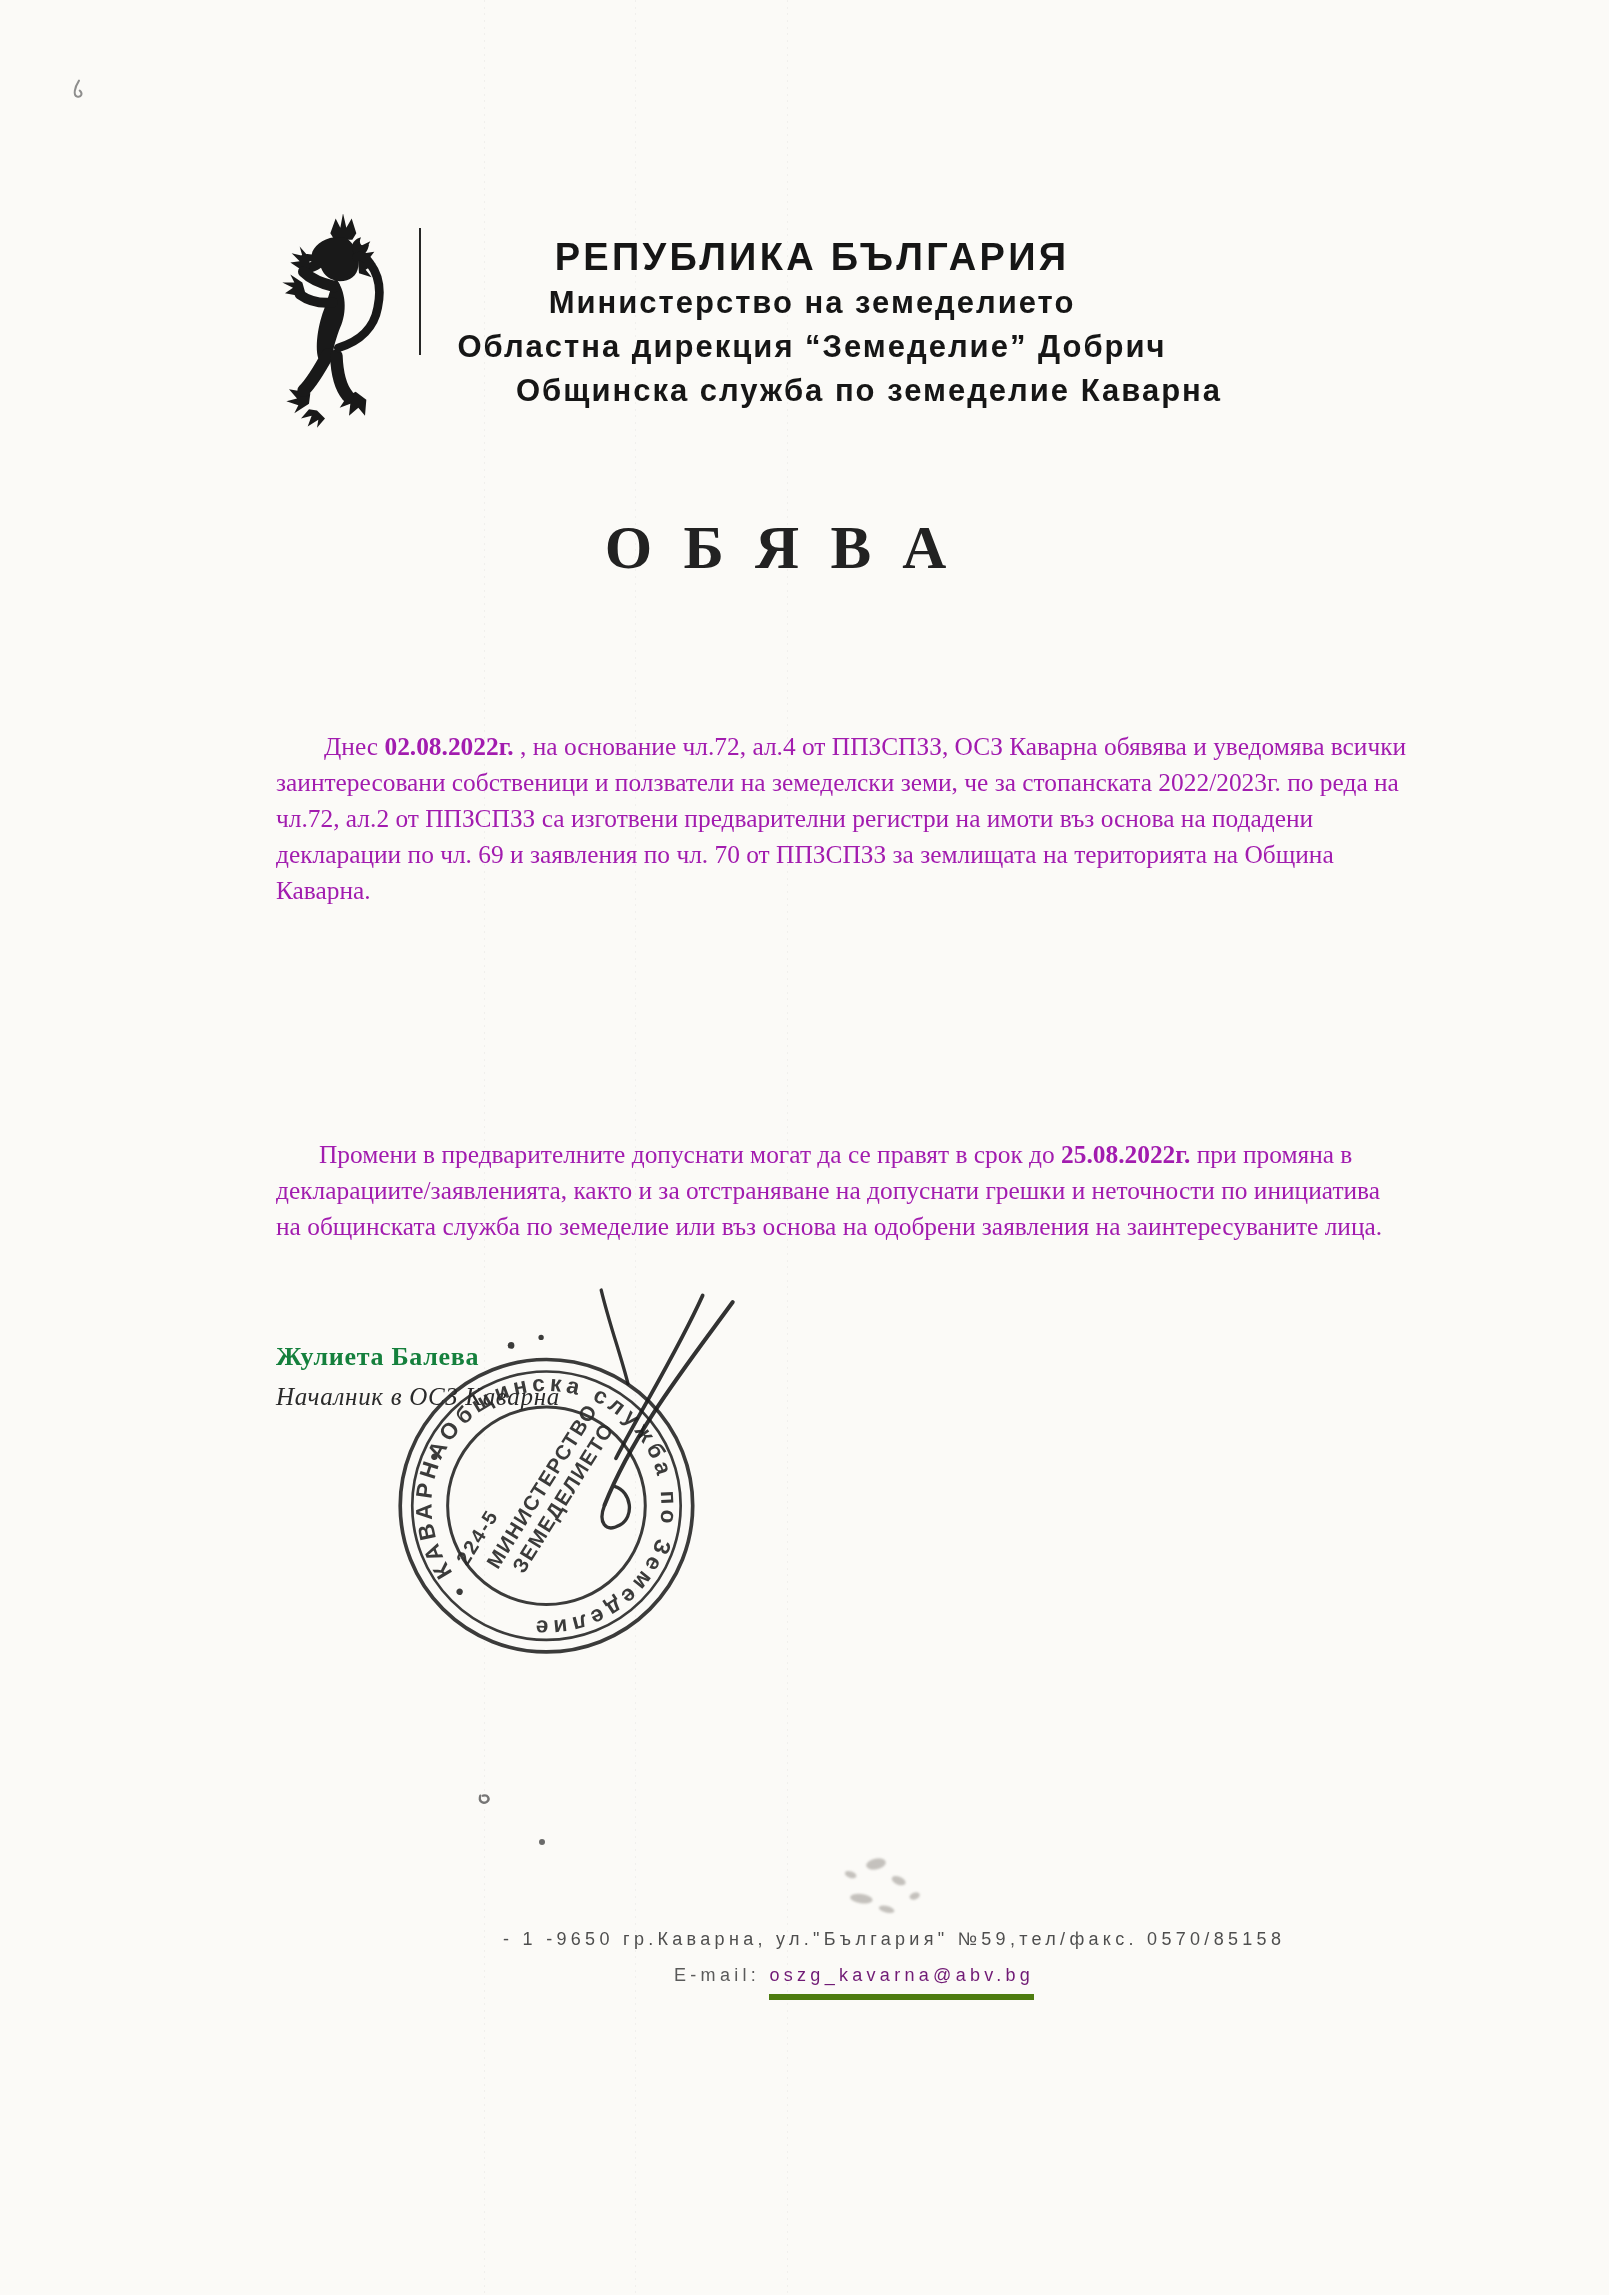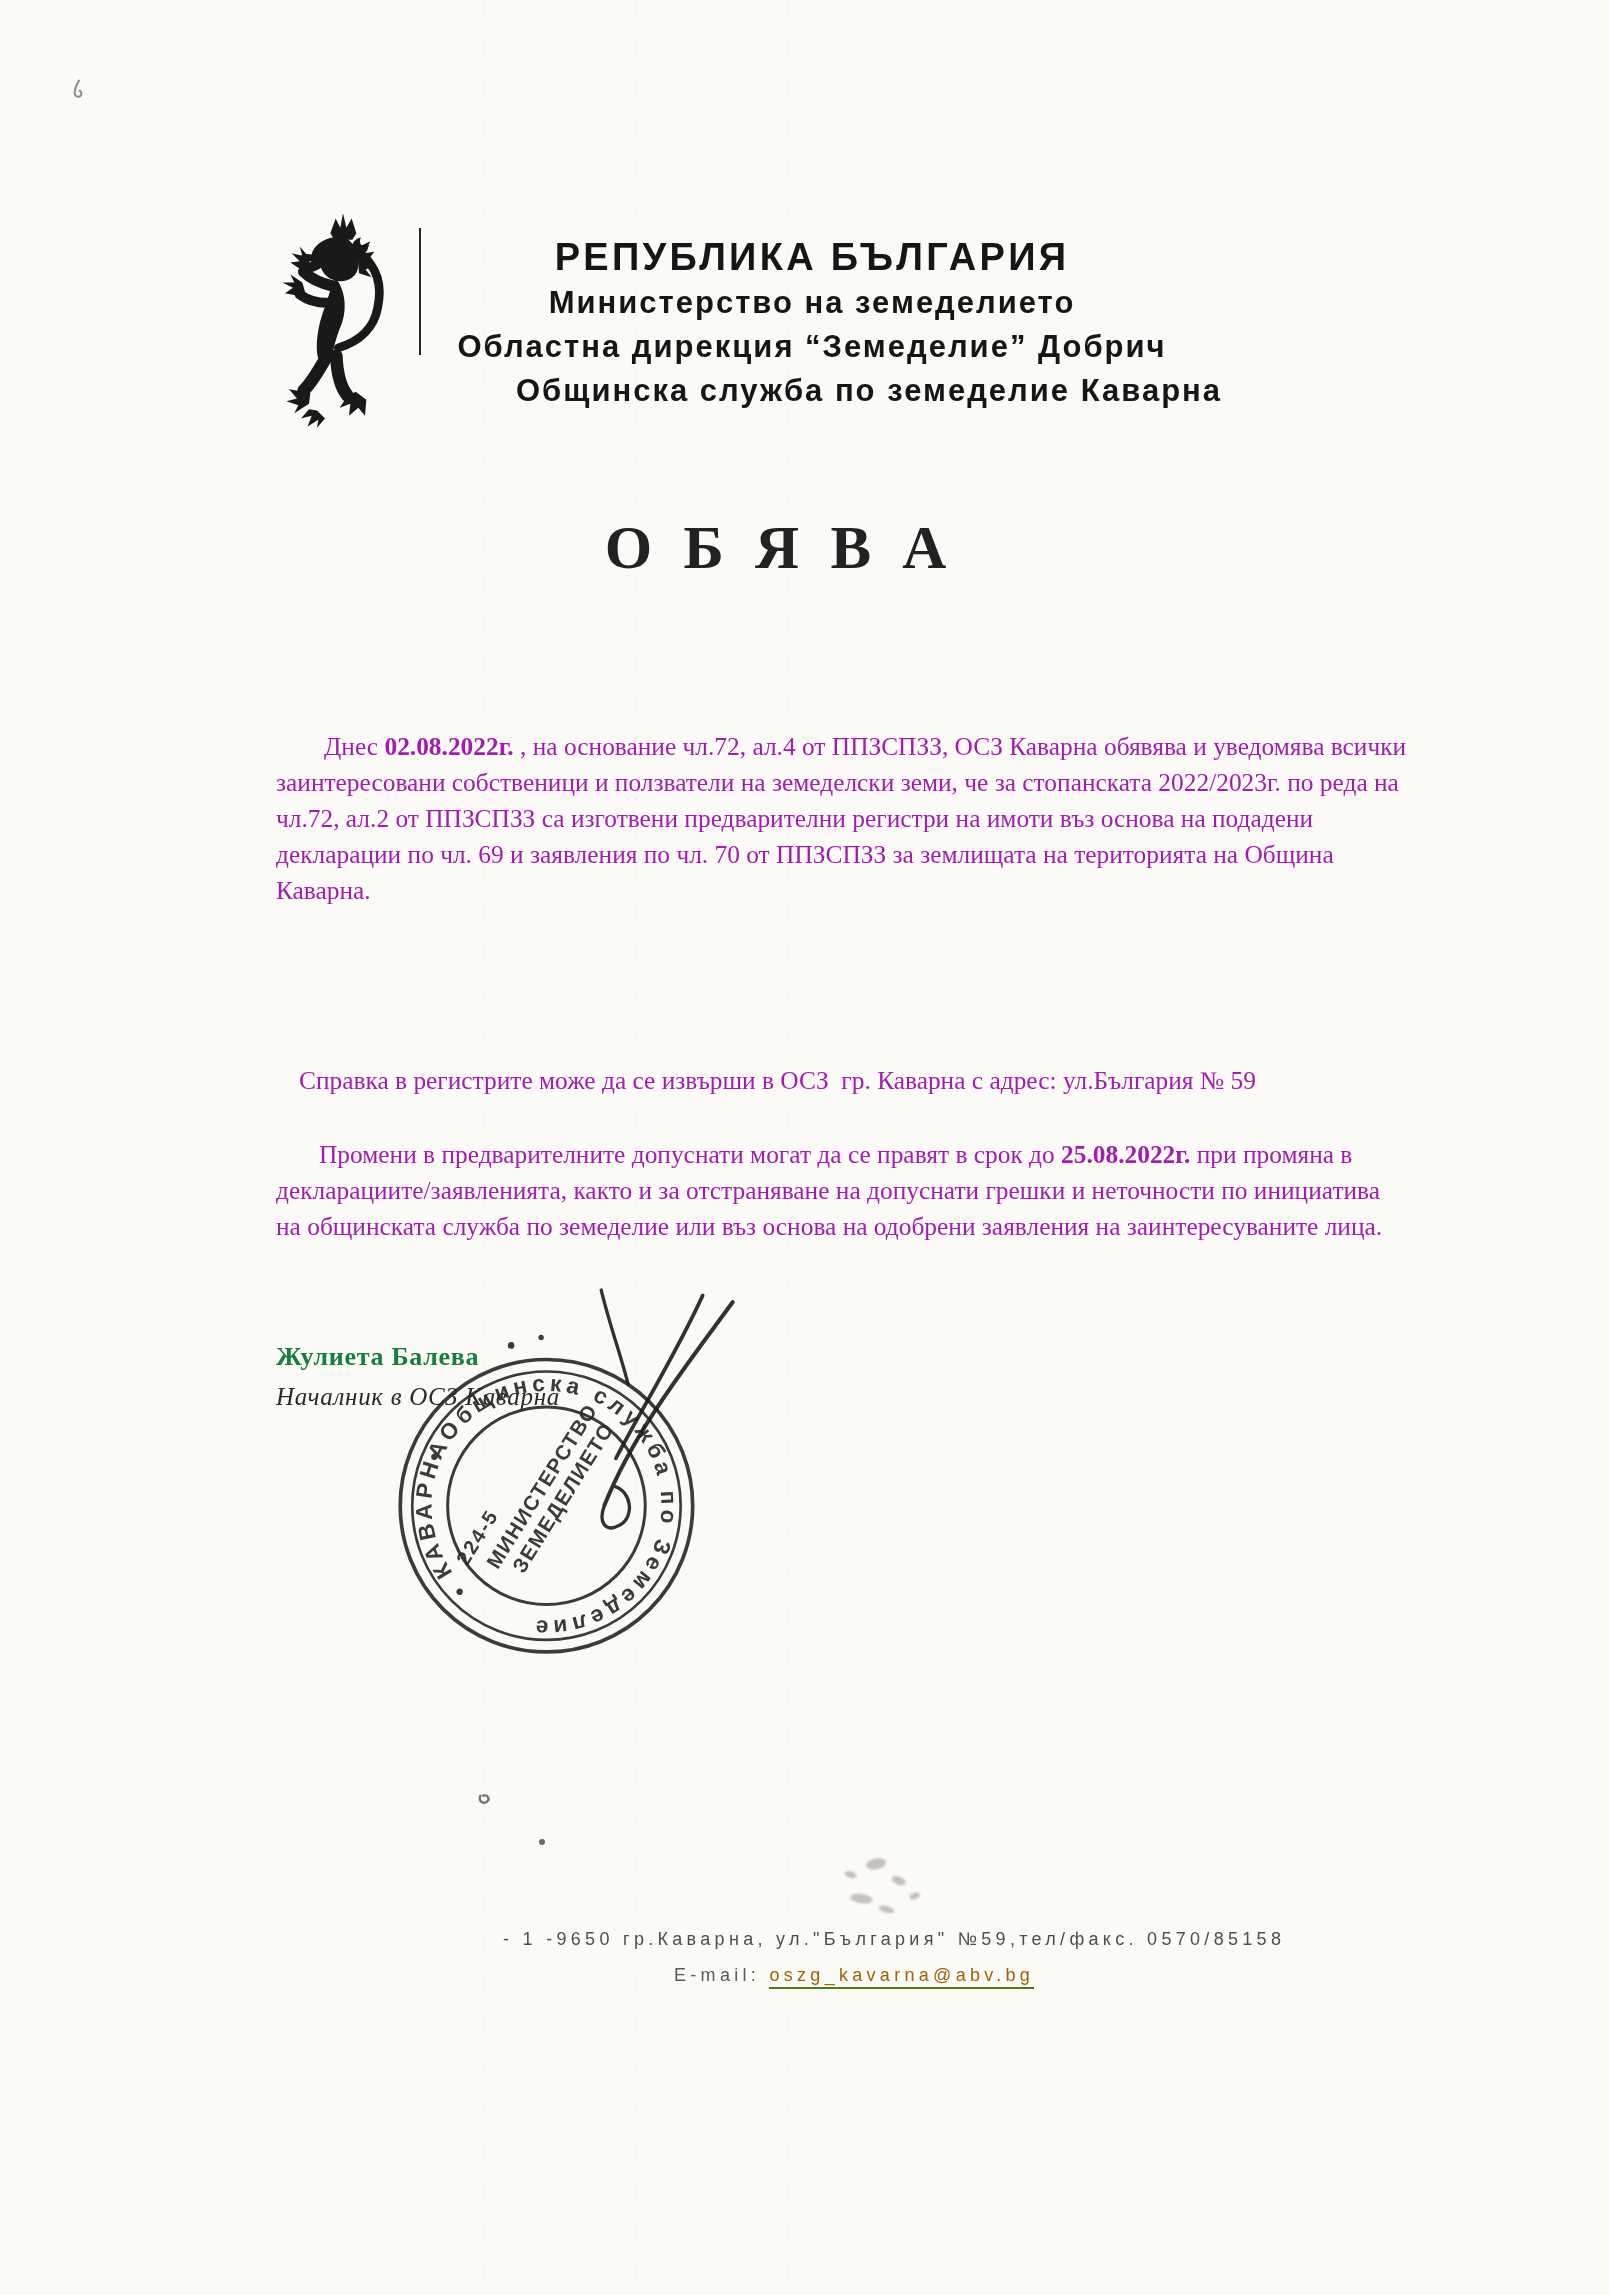--- a/index.html
+++ b/index.html
@@ -41,21 +41,21 @@
   
   .sig-name{position:absolute;left:276px;top:1342px;font-size:26px;font-weight:bold;color:#15803d;letter-spacing:0.7px;}
   .sig-role{position:absolute;left:276px;top:1383px;font-size:25px;font-style:italic;color:#2a2a2a;letter-spacing:0.7px;}
   
   .stampsvg{position:absolute;left:374px;top:1270px;width:401px;height:414px;pointer-events:none;}
   
   .footer-line1{position:absolute;left:503px;top:1929px;
     font-family:"Liberation Sans", sans-serif;font-size:18px;letter-spacing:4.3px;color:#4e4e4e;}
   .footer-line2{position:absolute;left:674px;top:1965px;
     font-family:"Liberation Sans", sans-serif;font-size:18px;letter-spacing:4.3px;color:#5a5a5a;}
-  .footer-line2 .email{color:#a16207;border-bottom:2px solid #4d7c0f;padding-bottom:2px;}
+  .footer-line2 .email{color:#701a75;border-bottom:6px solid #4d7c0f;padding-bottom:9px;}
   
   .artifact{position:absolute;pointer-events:none;}
   .smudge{filter:blur(1px);opacity:.5;}
 </style>
 </head>
 <body>
 
 <div class="page">
 
   <div class="dotline" style="left:484px"></div>
@@ -101,21 +101,20 @@
     <div class="h-line2">Министерство на земеделието</div>
     <div class="h-line3">Областна дирекция “Земеделие” Добрич</div>
     <div class="h-line4">Общинска служба по земеделие Каварна</div>
   </div>
 
   <div class="doc-title">О Б Я В А</div>
 
   <p class="para p1"><span>Днес </span><b>02.08.2022г.</b><span> , на основание чл.72, ал.4 от ППЗСПЗЗ, ОСЗ Каварна обявява и уведомява всички заинтересовани собственици и ползватели на земеделски земи, че за стопанската 2022/2023г. по реда на чл.72, ал.2 от ППЗСПЗЗ са изготвени предварителни регистри на имоти въз основа на подадени декларации по чл. 69 и заявления по чл. 70 от ППЗСПЗЗ за землищата на територията на Община Каварна.</span></p>
 
 
-  <p class="para p3">Справка в регистрите може да се извърши в ОСЗ  гр. Каварна с адрес: ул.България № 59</p>
 
   <p class="para p4"><span>Промени в предварителните допуснати могат да се правят в срок до </span><b>25.08.2022г.</b><span> при промяна в декларациите/заявленията, както и за отстраняване на допуснати грешки и неточности по инициатива на общинската служба по земеделие или въз основа на одобрени заявления на заинтересуваните лица.</span></p>
 
   <div class="sig-name">Жулиета Балева</div>
   <div class="sig-role">Началник в ОСЗ Каварна</div>
 
   <svg class="stampsvg" viewBox="0 0 600 620">
     <defs>
       <path id="rimPath1" d="M 86 353 A 172 172 0 1 1 430 353 A 172 172 0 1 1 86 353"></path>
       <path id="rimPath2" d="M 258 525 A 172 172 0 1 1 258 181 A 172 172 0 1 1 258 525"></path>

